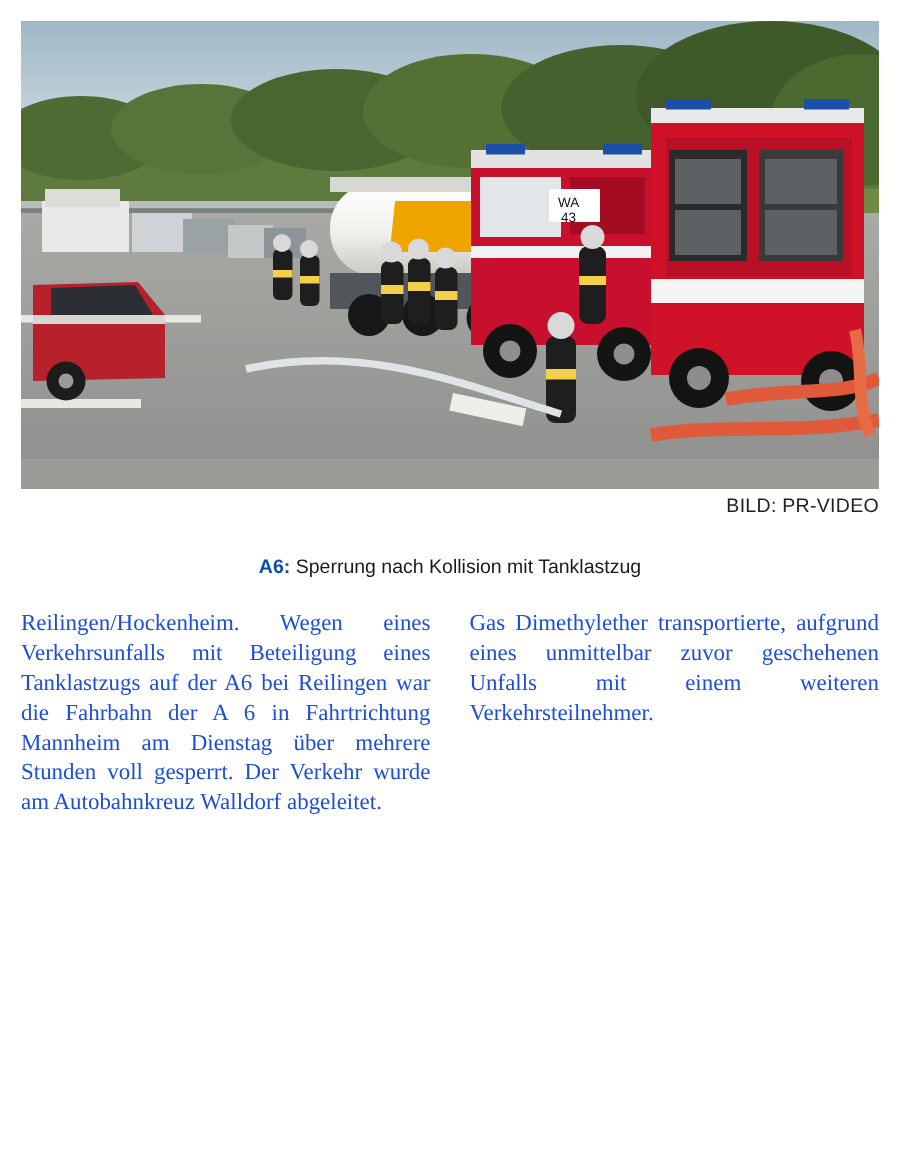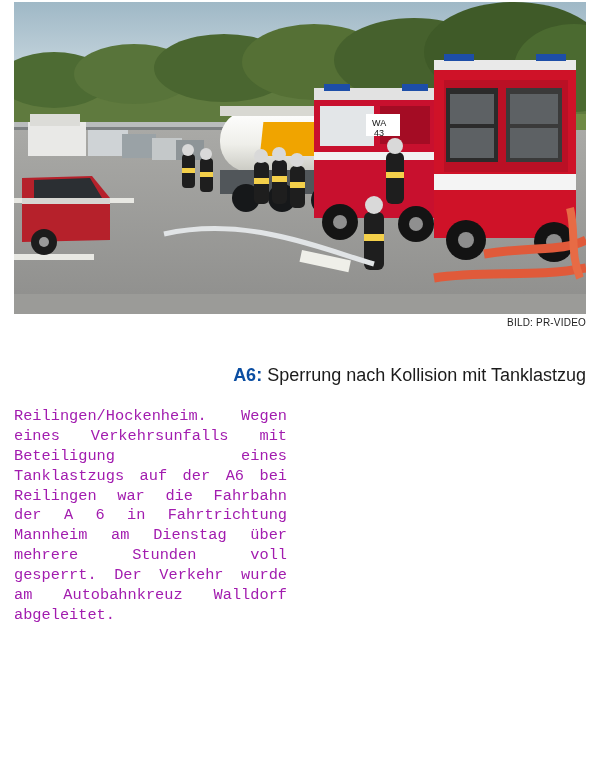--- a/index.html
+++ b/index.html
@@ -11,21 +11,21 @@
     height: 766px;
     background: #ffffff;
     font-family: "Liberation Serif", serif;
     overflow: hidden;
   }
   .page {
     position: relative;
     width: 600px;
     height: 550px;
     box-sizing: border-box;
-    padding: 2px 14px 0 14px;
+    padding: 14px 14px 0 14px;
     border-radius: 29px;
   }
 
   
   .photo {
     position: relative;
     width: 572px;
     height: 312px;
     overflow: hidden;
     background: #8fa3ad;
@@ -39,65 +39,65 @@
     font-family: "Liberation Sans", sans-serif;
     font-size: 12.6px;
     line-height: 1.42;
     color: #111111;
   }
   .credit {
     margin-top: 3px;
     width: 572px;
     text-align: right;
     font-family: "Liberation Sans", sans-serif;
-    font-size: 10px;
+    font-size: 13px;
     letter-spacing: 0.2px;
     color: #222222;
   }
 
   
   .headline {
     margin-top: 13px;
     width: 572px;
     text-align: center;
     font-family: "DejaVu Serif", serif;
     font-weight: 700;
     font-size: 46px;
     line-height: 1.0;
     letter-spacing: -0.5px;
     color: #000000;
   }
 
   
   .subhead {
-    margin-top: 37px;
-    width: 572px;
-    text-align: right;
+    margin-top: 26px;
+    width: 572px;
+    text-align: center;
     font-family: "Liberation Sans", sans-serif;
-    font-size: 18px;
+    font-size: 13px;
     color: #1b1b1b;
   }
   .subhead .kicker {
     font-weight: 700;
     color: #0b4ea2;
   }
 
   
   .columns {
     margin-top: 21px;
     width: 572px;
     display: flex;
     gap: 26px;
   }
   .col {
     width: 273px;
-    font-family: Liberation Mono, monospace;
+    font-family: Liberation Serif, serif;
     font-size: 15.3px;
     line-height: 1.30;
-    color: #a21caf;
+    color: #1d4ed8;
     text-align: justify;
     text-justify: inter-word;
     hyphens: manual;
   }
   .col p { margin: 0; }
   .col p.indent { text-indent: 13px; }
   .lead { font-weight: 400; }
   .sig {
     font-style: italic;
     font-weight: 700;
@@ -247,16 +247,17 @@
   <div class="subhead">
     <span class="kicker">A6:</span>
     <span>Sperrung nach Kollision mit Tanklastzug</span>
   </div>
 
   <div class="columns">
     <div class="col">
       <p class="lead">Reilingen/Hockenheim. Wegen eines Verkehrsunfalls mit Beteiligung eines Tanklastzugs auf der A6 bei Reilingen war die Fahrbahn der A 6 in Fahrtrichtung Mannheim am Dienstag über mehrere Stunden voll gesperrt. Der Verkehr wurde am Autobahnkreuz Walldorf abgeleitet.</p>
     </div>
     <div class="col">
+      <p>Gas Dimethylether transportierte, aufgrund eines unmittelbar zuvor geschehenen Unfalls mit einem weiteren Verkehrsteilnehmer.</p>
     </div>
   </div>
 
 </div>
 
 </body></html>

